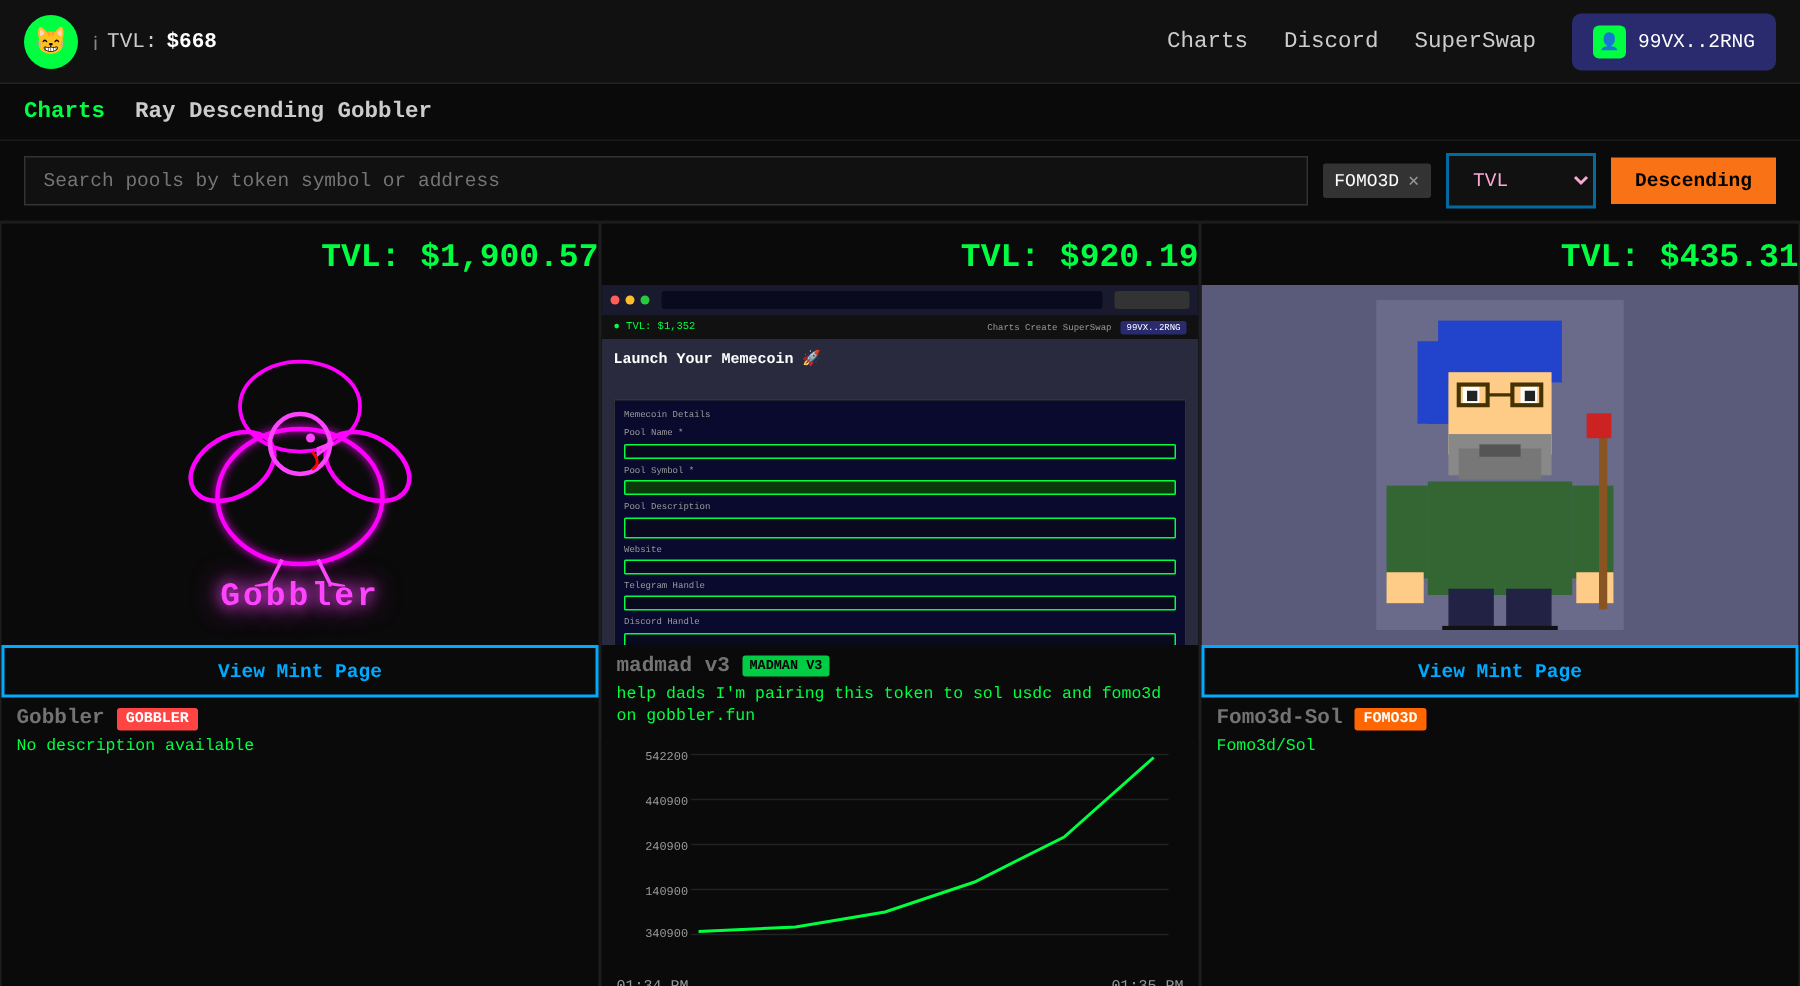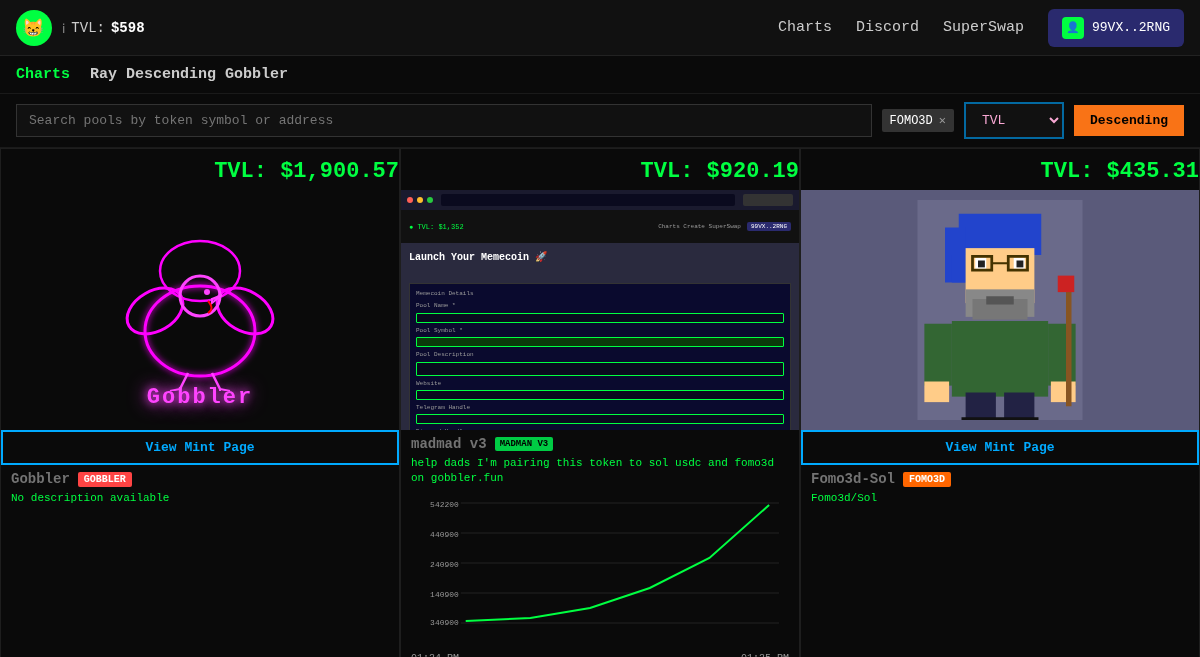--- a/index.html
+++ b/index.html
@@ -319,21 +319,21 @@
   </style>
 </head>
 <body>
 
 <nav class="top-nav">
   <div class="top-nav-left">
     <div class="logo-circle">😸</div>
     <div class="tvl-badge">
       <span class="info-icon">ℹ</span>
       <span>TVL:</span>
-      <span class="tvl-value">$598</span>
+      <span class="tvl-value">$668</span>
     </div>
   </div>
   <div class="top-nav-right">
     <a class="nav-link">Charts</a>
     <a class="nav-link">Discord</a>
     <a class="nav-link">SuperSwap</a>
     <button class="wallet-btn">
       <div class="wallet-icon">👤</div>
       <span>99VX..2RNG</span>
     </button>
@@ -417,21 +417,21 @@
     <div class="pool-image">
       <div class="mid-card-img">
         <div class="mock-browser">
           <div class="mock-browser-bar">
             <div class="mock-dot" style="background:#ff5f56;"></div>
             <div class="mock-dot" style="background:#ffbd2e;"></div>
             <div class="mock-dot" style="background:#27c93f;"></div>
             <div class="mock-url"></div>
             <div style="width:50px;height:12px;background:#333;border-radius:2px;"></div>
           </div>
-          <div style="background:#111;height:33px;display:flex;align-items:center;padding:0 8px;gap:6px;">
+          <div style="background:#111;height:16px;display:flex;align-items:center;padding:0 8px;gap:6px;">
             <span style="color:#00ff41;font-size:7px;">● TVL: $1,352</span>
             <span style="color:#999;font-size:6px;margin-left:auto;">Charts  Create  SuperSwap</span>
             <span style="background:#2a2a6e;color:#fff;font-size:6px;padding:1px 4px;border-radius:2px;">99VX..2RNG</span>
           </div>
           <div class="mock-content">
             <div class="mock-title">Launch Your Memecoin 🚀</div>
             <div style="background:#0a0a2e;border:1px solid #333;padding:6px;">
               <div class="mock-section">Memecoin Details</div>
               <div class="mock-section" style="margin-top:4px;">Pool Name *</div>
               <div class="mock-field"></div>

